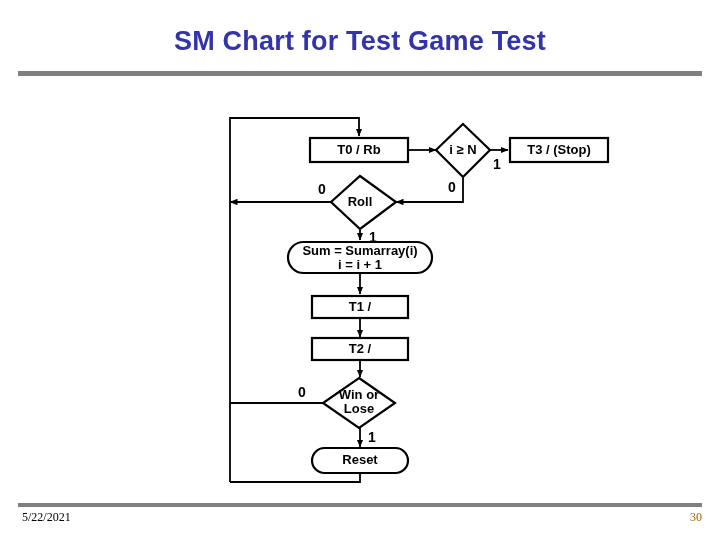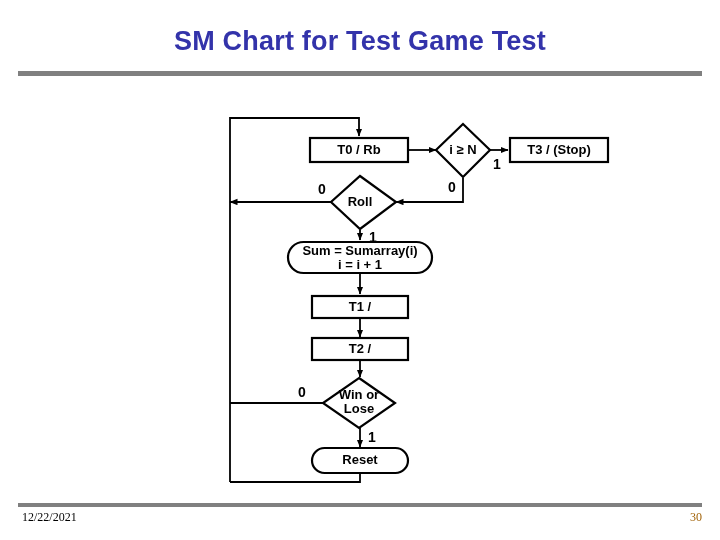--- a/index.html
+++ b/index.html
@@ -176,17 +176,17 @@
       <text class="edgelbl" x="282" y="100">0</text>
       <text class="edgelbl" x="333" y="148">1</text>
       <text class="edgelbl" x="262" y="303">0</text>
       <text class="edgelbl" x="332" y="348">1</text>
 
     </svg>
   </div>
 
   <div class="footer-rule"></div>
 
-  <div class="footer-date">12/22/2021</div>
+  <div class="footer-date">5/22/2021</div>
 
   <div class="footer-page">30</div>
 
 </div>
 
 </body></html>

